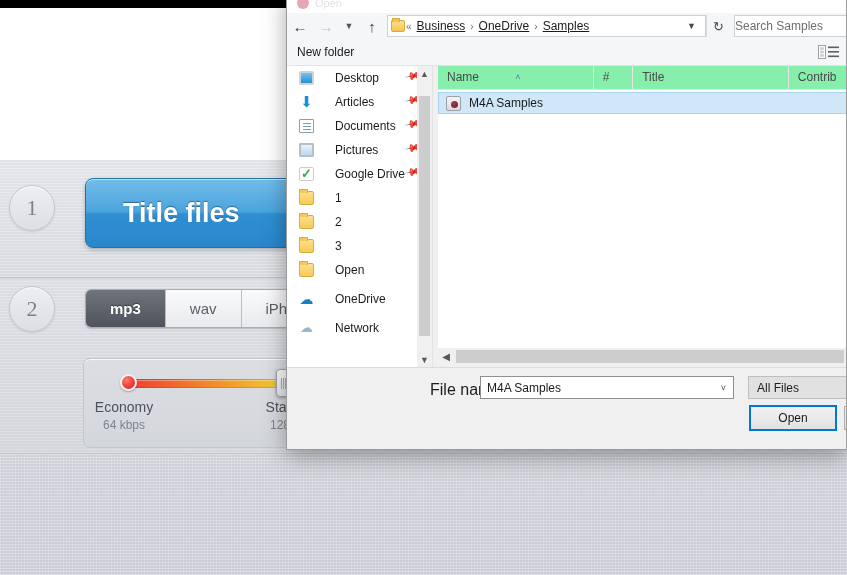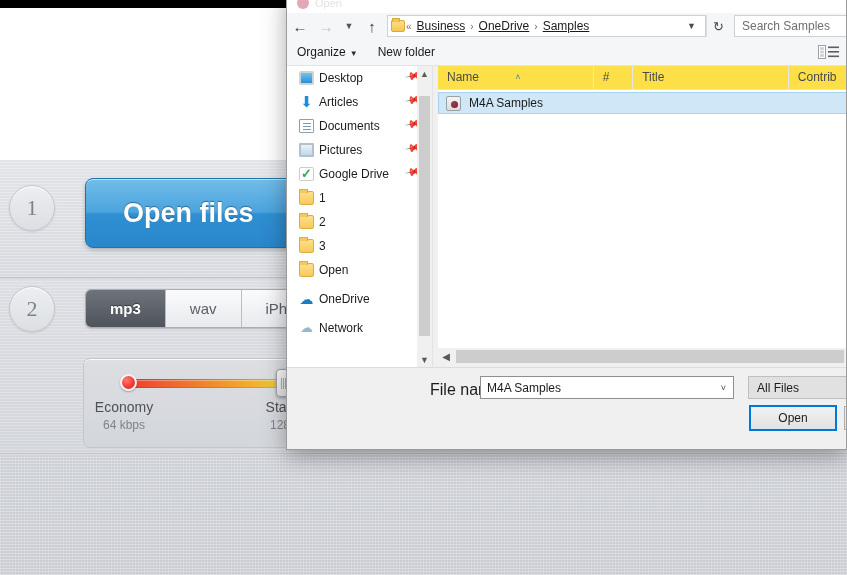--- a/index.html
+++ b/index.html
@@ -211,21 +211,21 @@
   #refresh-btn {
     width: 24px; height: 22px;
     display: flex; align-items: center; justify-content: center;
     border-left: 1px solid #dcdcdc;
     color: #4a4a4a; font-size: 13px;
   }
   #search-box {
     width: 114px; height: 22px; flex: 0 0 auto;
     background: #ffffff; border: 1px solid #cfd0d2;
     margin-left: 4px; margin-right: 0;
-    display: flex; align-items: center; padding-left: 7px;
+    display: flex; align-items: center; 
     color: #6e6e6e; font-size: 12px;
   }
 
   
   #cmdbar {
     position: absolute; left: 0; top: 46px; width: 561px; height: 27px;
     background: #f5f6f7;
     border-bottom: 1px solid #e2e3e5;
     display: flex; align-items: center;
   }
@@ -241,21 +241,21 @@
   }
 
   
   #sidebar {
     position: absolute; left: 0; top: 73px; width: 145px; height: 302px;
     background: #ffffff;
     overflow: hidden;
   }
   .side-item {
     height: 24px; display: flex; align-items: center;
-    padding-left: 32px; font-size: 12px; color: #1b1b1b;
+    padding-left: 48px; font-size: 12px; color: #1b1b1b;
     position: relative; white-space: nowrap;
   }
   .side-item.selected { background: #cce8ff; }
   .side-item.selected.gray { background: #d8d8d8; }
   .side-ico {
     position: absolute; left: 12px; top: 5px;
     width: 15px; height: 14px;
   }
   .ico-folder {
     background: linear-gradient(180deg,#ffe08a 0%, #f7c95a 100%);
@@ -316,21 +316,21 @@
   }
 
   
   #filelist {
     position: absolute; left: 151px; top: 73px; width: 410px; height: 282px;
     background: #ffffff;
     overflow: hidden;
   }
   #col-head {
     height: 24px; display: flex; align-items: flex-end;
-    border-bottom: 1px solid #e5e5e5; background: #fde047;
+    border-bottom: 1px solid #e5e5e5; background: #86efac;
   }
   .col {
     height: 23px; line-height: 22px;
     font-size: 12px; color: #4a4a4a;
     border-right: 1px solid #e5e5e5;
     padding-left: 9px; position: relative; white-space: nowrap;
     overflow: hidden;
   }
   #col-sortmark {
     position: absolute; left: 50%; top: 0;
@@ -421,21 +421,21 @@
 
 <div id="bg-app">
   <div id="bg-topbar"></div>
   <div id="bg-white"></div>
   <div id="bg-body"></div>
   <div id="bg-row1"></div>
   <div id="bg-row2"></div>
 
   <div id="step1-badge" class="step-badge">1</div>
 
-  <div id="open-files-btn">Open files</div>
+  <div id="open-files-btn">Title files</div>
 
   <div id="step2-badge" class="step-badge">2</div>
 
   <div id="format-tabs">
     <div class="fmt-tab active">mp3</div>
     <div class="fmt-tab">wav</div>
     <div class="fmt-tab">iPhone r</div>
   </div>
 
   <div id="quality-panel">
@@ -476,23 +476,20 @@
       <span class="crumb">Samples</span>
       <span id="crumb-chevron">▼</span>
     </div>
 
     <div id="refresh-btn">↻</div>
 
     <div id="search-box">Search Samples</div>
   </div>
 
   <div id="cmdbar">
-    <div class="cmd-item">
-      <span>Organize</span><span id="organize-caret">▼</span>
-    </div>
     <div class="cmd-item">New folder</div>
     <div id="view-icon">
       <svg width="22" height="14" viewBox="0 0 22 14">
         <rect x="0.5" y="0.5" width="7" height="13" fill="#fff" stroke="#9aa0a6"></rect>
         <rect x="2.2" y="2.2" width="3.6" height="2.6" fill="#c9ced3"></rect>
         <rect x="2.2" y="5.7" width="3.6" height="2.6" fill="#c9ced3"></rect>
         <rect x="2.2" y="9.2" width="3.6" height="2.6" fill="#c9ced3"></rect>
         <rect x="10" y="1.5" width="11" height="1.6" fill="#5b6066"></rect>
         <rect x="10" y="6" width="11" height="1.6" fill="#5b6066"></rect>
         <rect x="10" y="10.5" width="11" height="1.6" fill="#5b6066"></rect>

